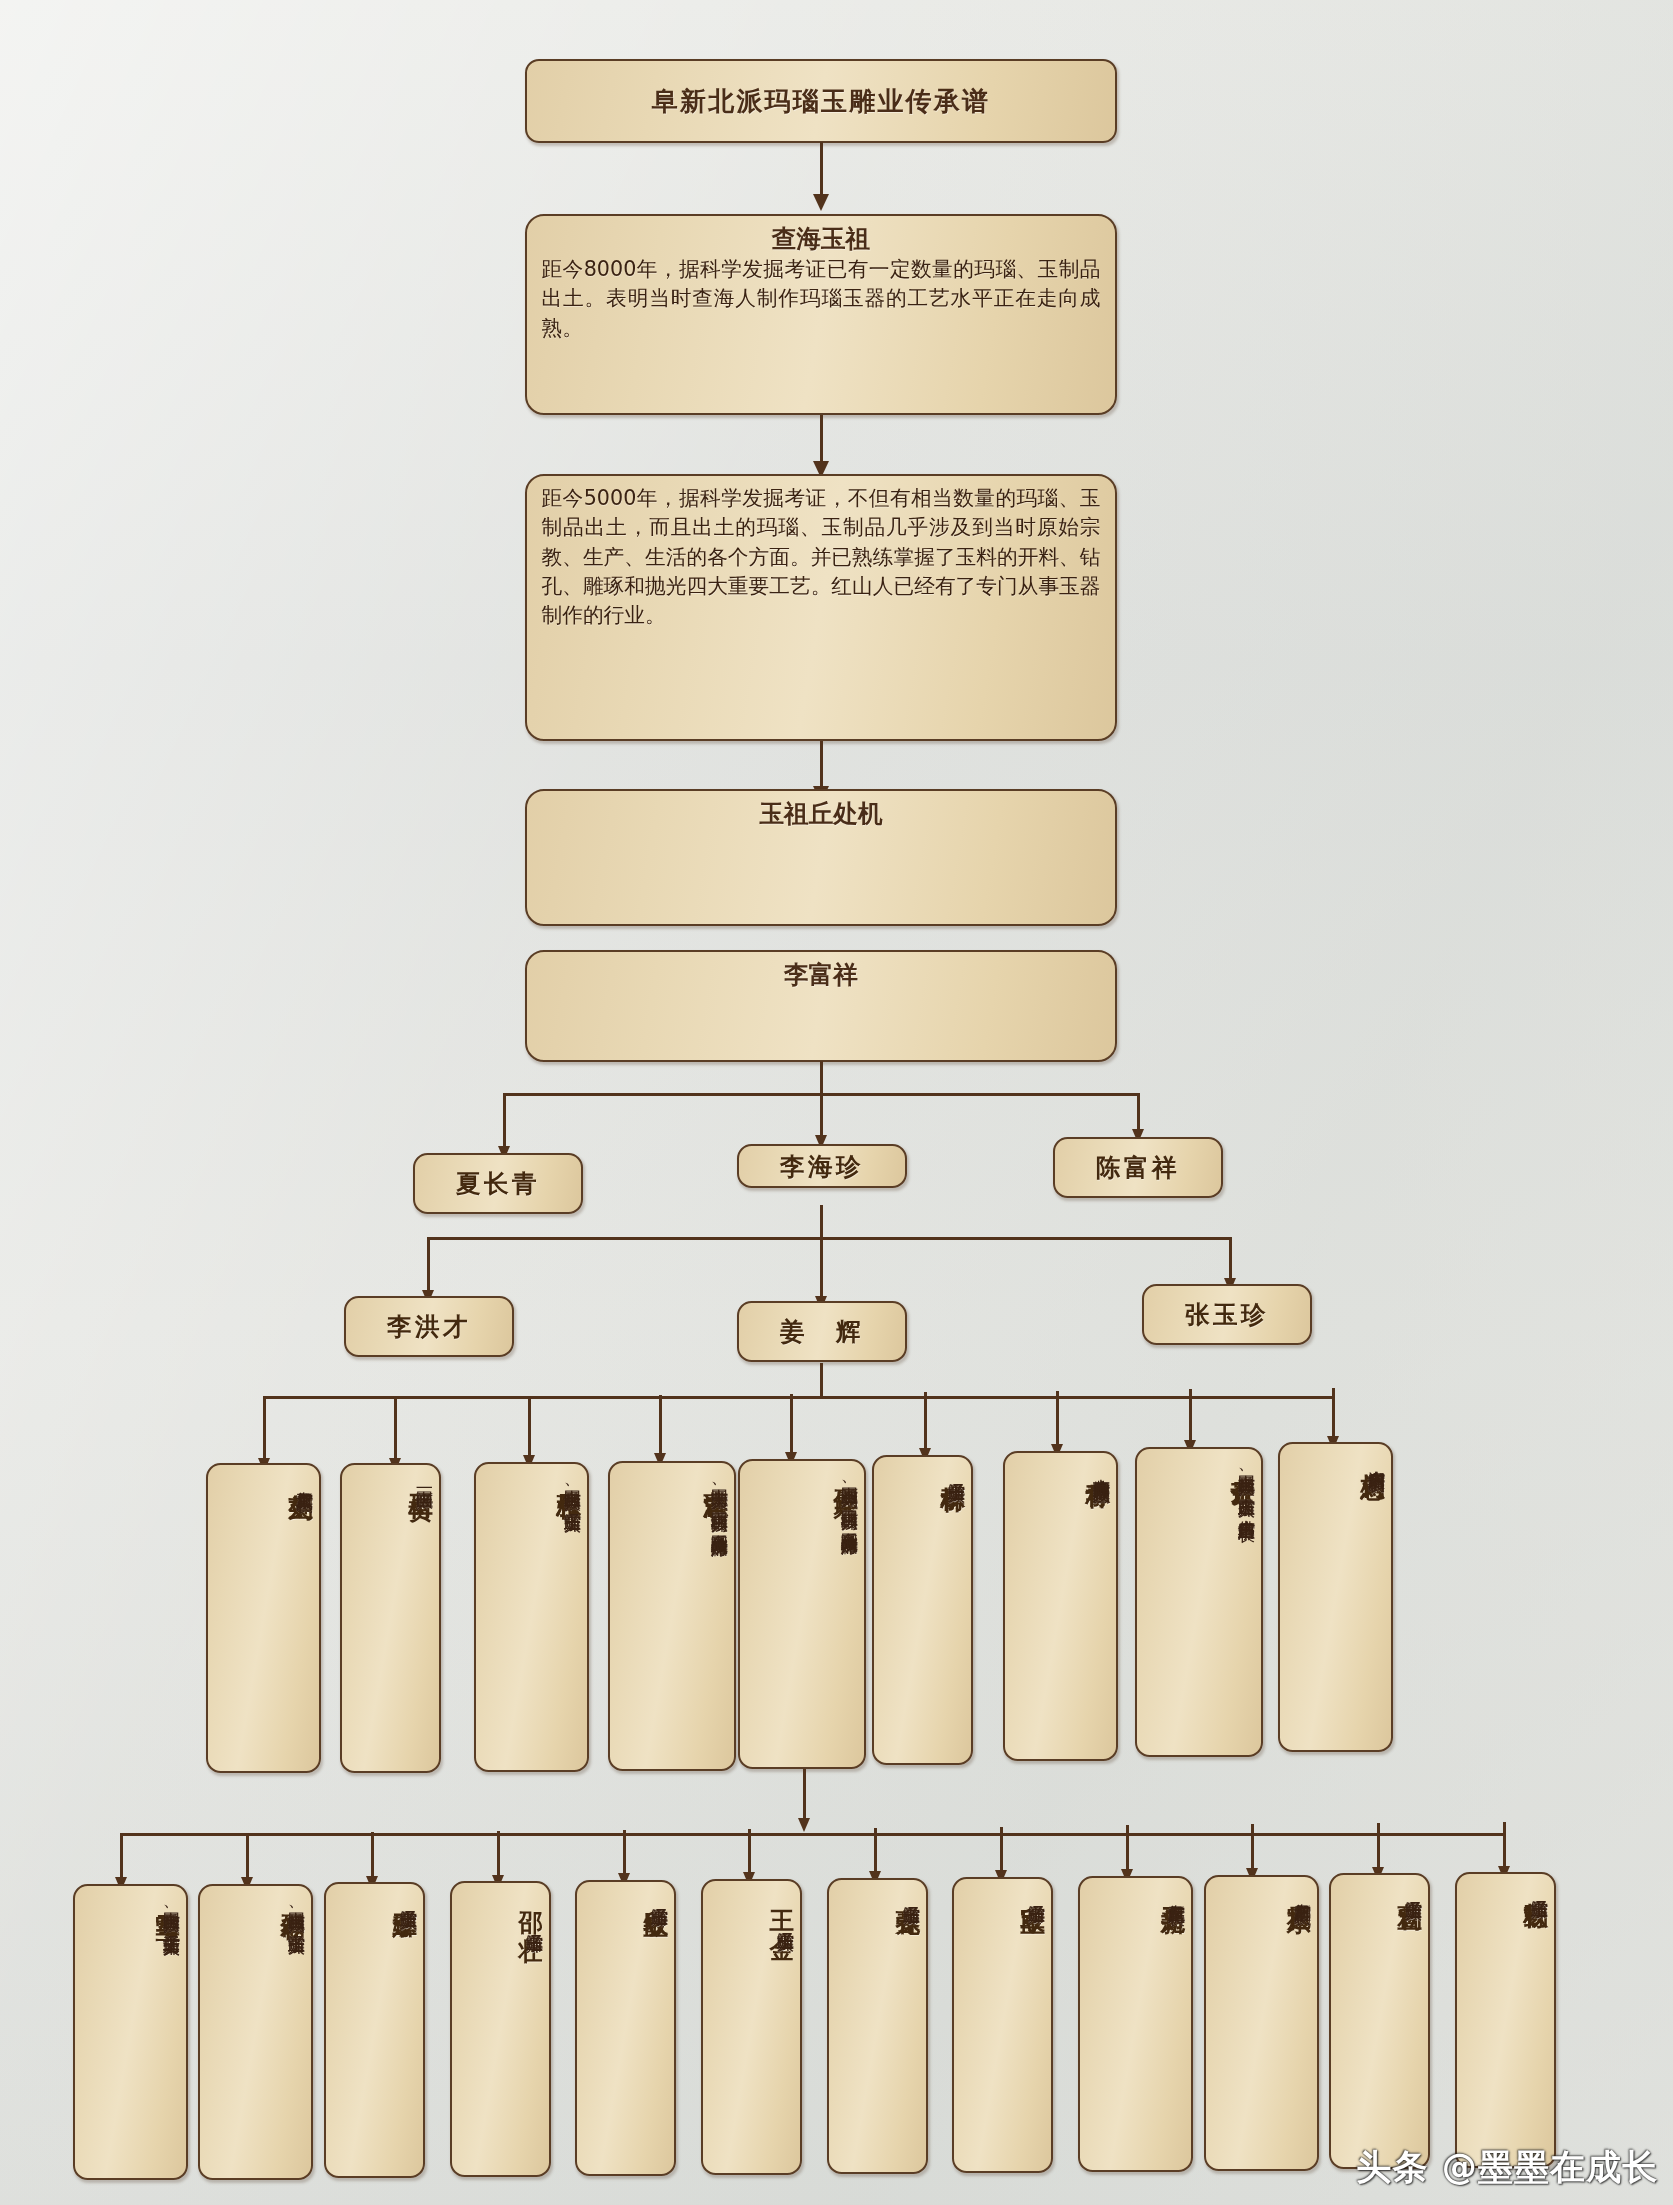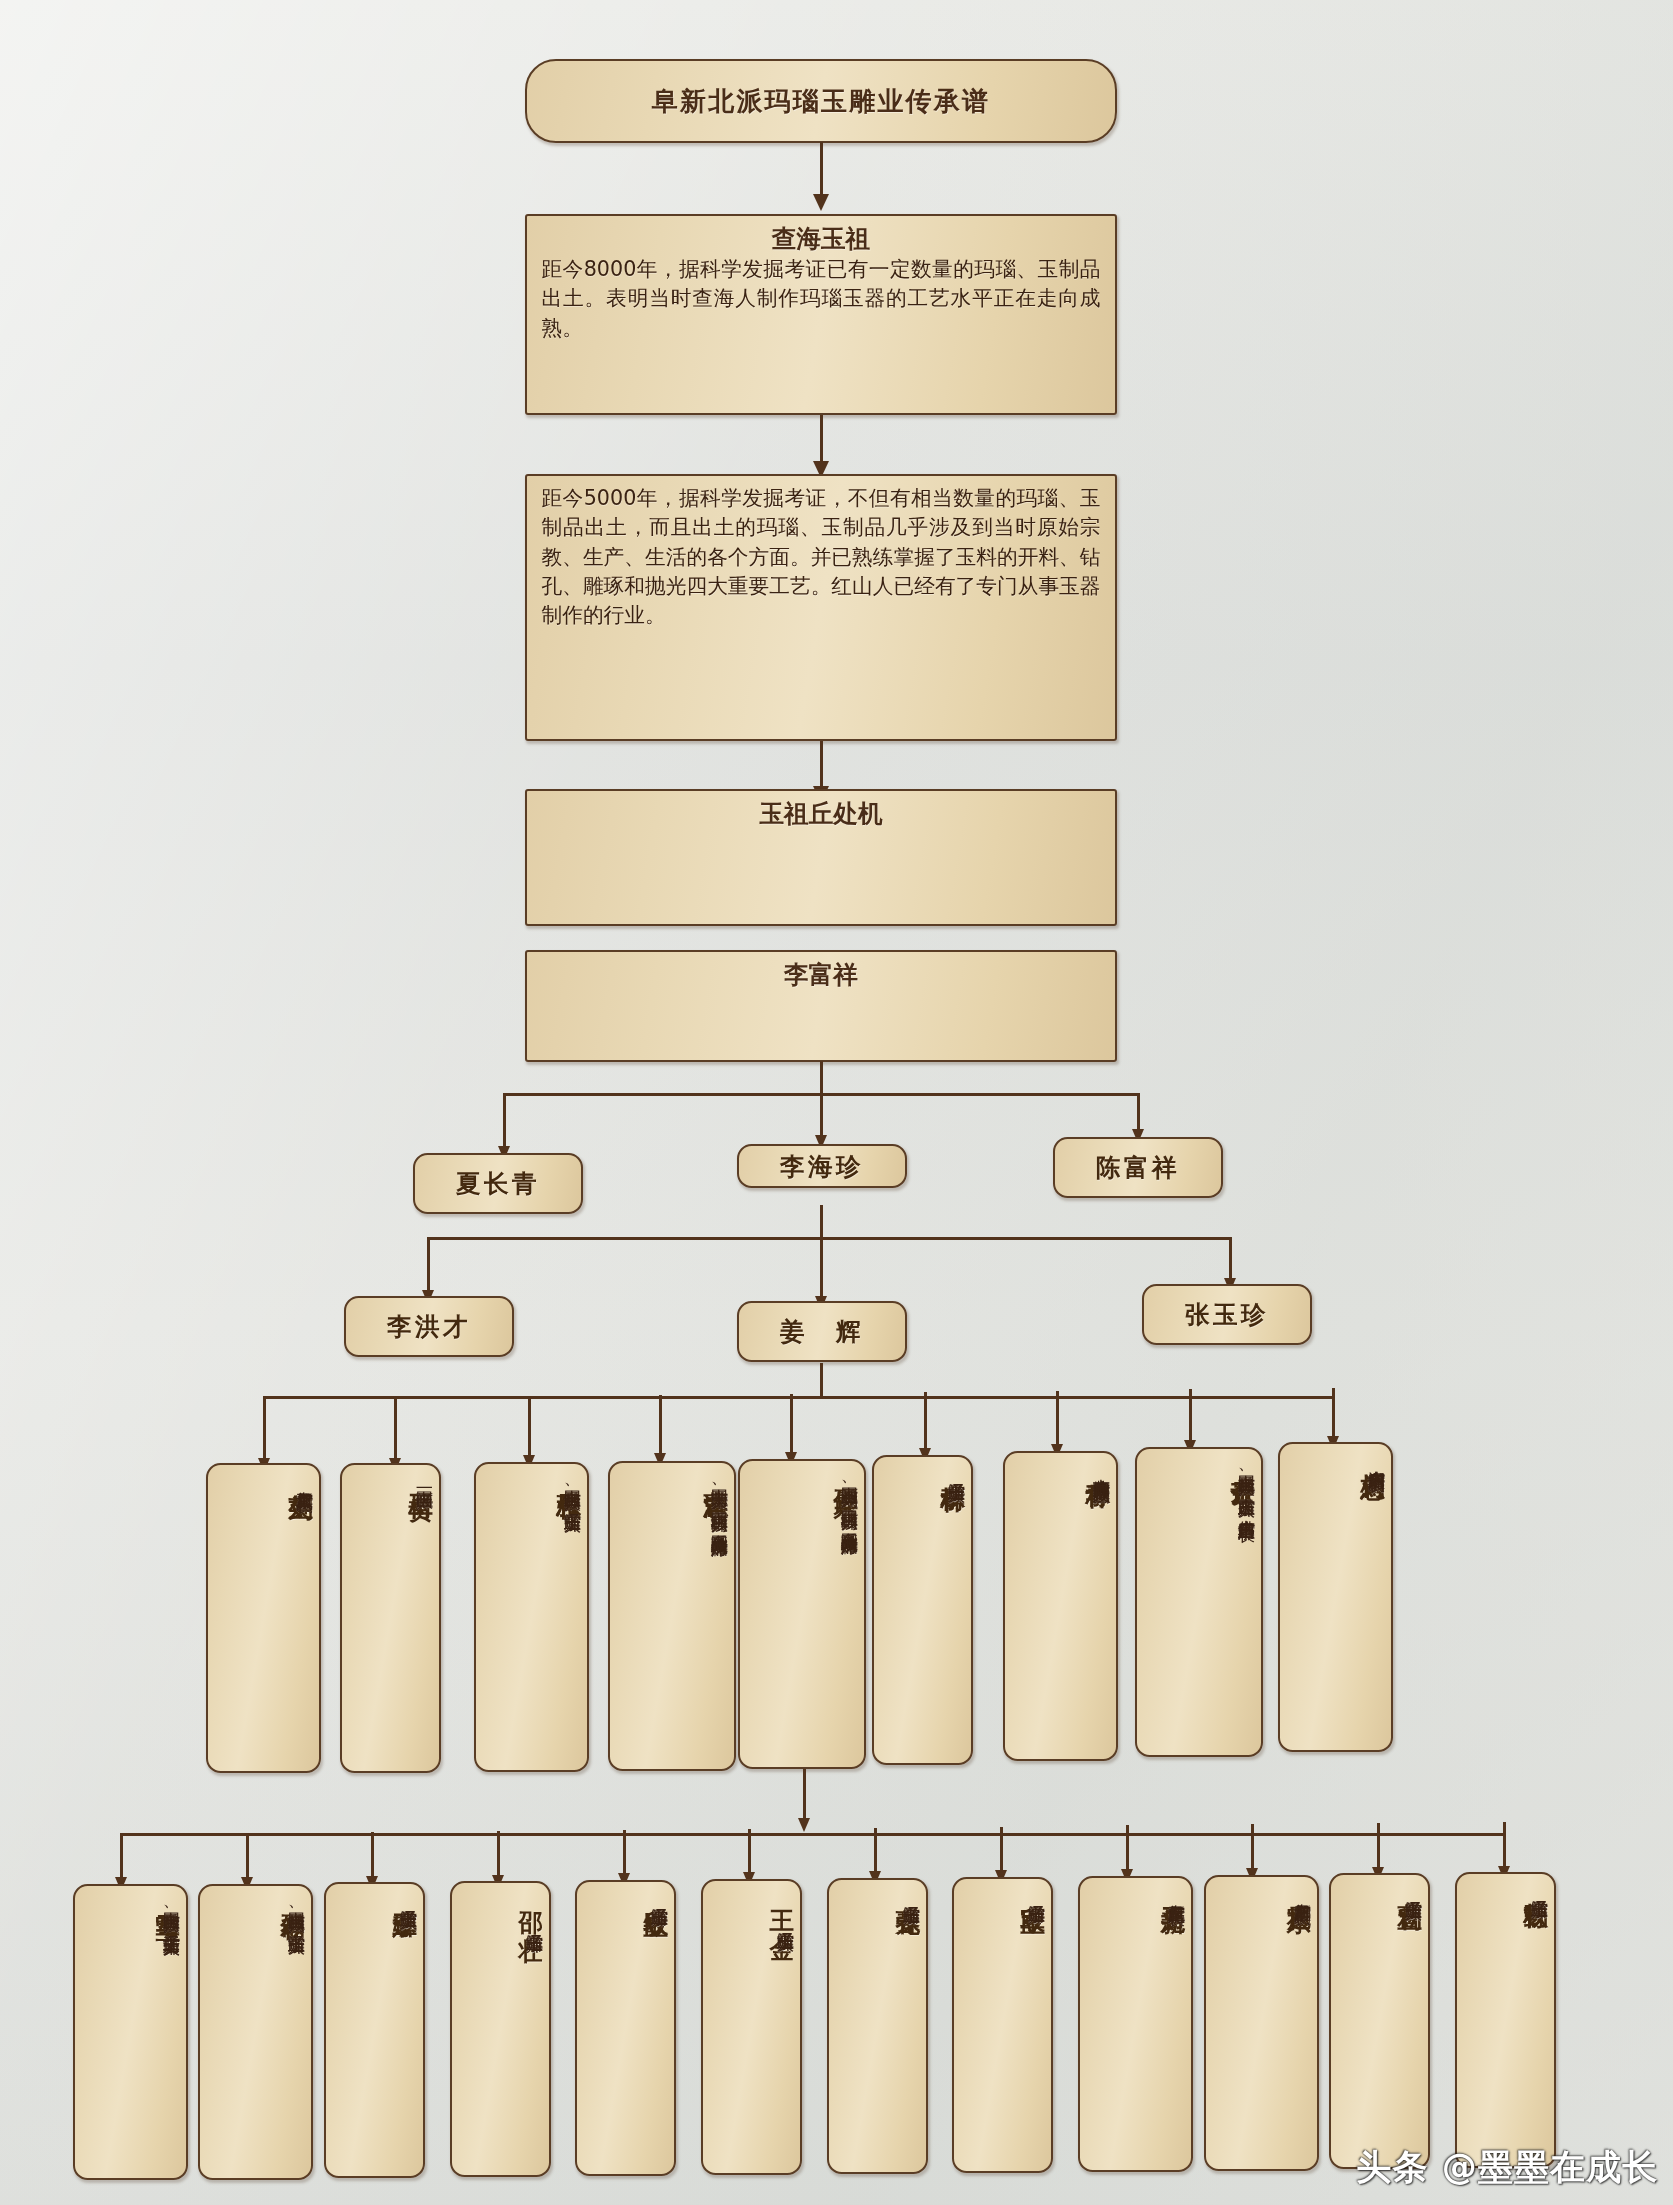--- a/index.html
+++ b/index.html
@@ -22,27 +22,27 @@
   
   .box{
     position:absolute;
     box-sizing:border-box;
     background:linear-gradient(100deg,#e2cfa8 0%, #e8d8b4 22%, #efe2c4 50%, #e6d4ac 78%, #dcc79d 100%);
     border:2.2px solid #5a3d25;
     color:#3b2413;
     box-shadow:1.1px 2.2px 2.8px rgba(90,70,50,.28);
     overflow:hidden;
   }
-  .r-lg{border-radius:3px;}
+  .r-lg{border-radius:19px;}
   .r-sm{border-radius:14.5px;}
   .r-pill{border-radius:14.5px;}
 
   .title-box{
     display:flex;align-items:center;justify-content:center;
-    border-radius:31px;
+    border-radius:14px;
   }
   .title-box .t{
     font-weight:bold;font-size:26px;letter-spacing:2.2px;color:#4a2d18;
     text-shadow:0.6px 1.1px 0.6px rgba(255,255,255,.45);
   }
 
   .para-box{padding:7.8px 14.5px 9px 14.5px;}
   .para-box .hd{
     text-align:center;font-weight:bold;font-size:24.6px;color:#4a2d18;
     line-height:1.18;margin-bottom:2.2px;

